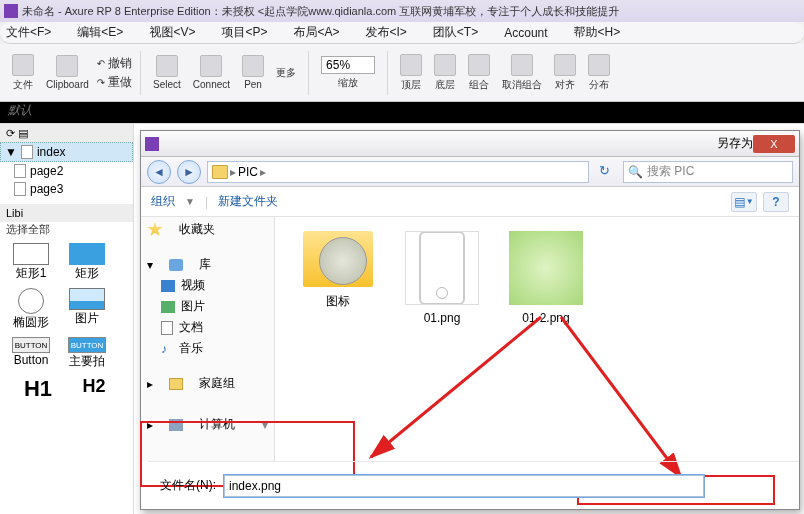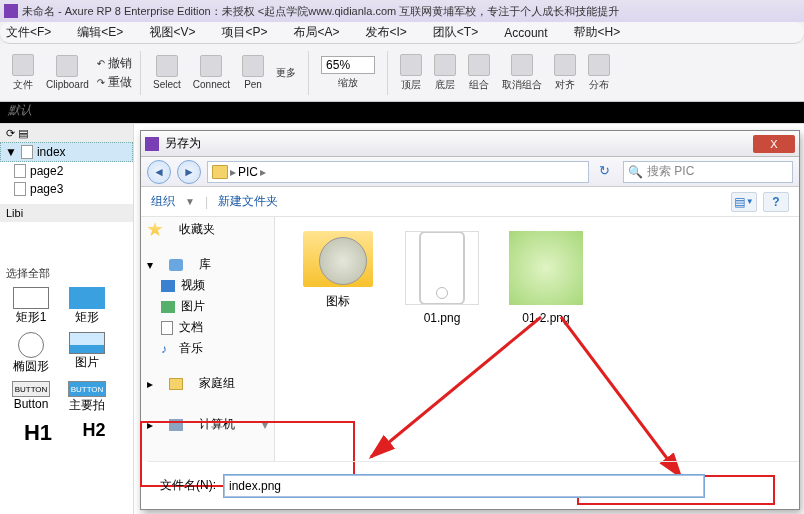--- a/index.html
+++ b/index.html
@@ -14,32 +14,32 @@
   .small { font-size: 10px; color: #333;}
   .tb-icon { width: 22px; height: 22px; background: #d9d9dd; border: 1px solid #bbb; border-radius: 2px; }
   .tb-sep { width: 1px; height: 44px; background: #d6d6d6; margin: 0 4px; }
   .zoom-box { border: 1px solid #aaa; background: #fff; padding: 1px 4px; width: 54px; text-align: left; }
   .row2 { height: 22px; background: #000000; border-bottom: 1px solid #ddd; }
   .left-pane { position: absolute; left: 0; top: 124px; width: 134px; bottom: 0; background: #fff; border-right: 1px solid #ddd; }
   .lp-hdr { height: 18px; background: #ededed; font-size: 11px; padding-left: 6px; display: flex; align-items: center; }
   .lp-node { display: flex; align-items: center; gap: 4px; padding: 2px 6px 2px 14px; font-size: 12px; }
   .lp-node.top { padding-left: 4px; background: #d0e7f8; border: 1px dotted #7aa; }
   .lp-ico { width: 12px; height: 14px; border: 1px solid #999; background: #fff; }
-  .lp-sect { padding-left: 6px; font-size: 11px; color: #333; margin-top: 44px; }
+  .lp-sect { padding-left: 6px; font-size: 11px; color: #333; }
   .shapes { display: flex; flex-wrap: wrap; gap: 6px; padding: 6px; }
   .shape { display: flex; flex-direction: column; align-items: center; font-size: 11px; width: 50px; }
   .shp1 { width: 36px; height: 22px; border: 1px solid #777; background: #fff; }
   .shpc { width: 26px; height: 26px; border: 1px solid #777; border-radius: 50%; background: #fff; }
   .shpbtn { width: 38px; height: 16px; border: 1px solid #888; background: #eee; font-size: 8px; display: flex; align-items: center; justify-content: center; }
   .shph1 { font-size: 22px; font-weight: bold; margin-left: 14px; }
   .center-pane { position: absolute; left: 134px; top: 124px; right: 0; bottom: 0; background: #fff; }
 
   
   .dialog { position: absolute; left: 140px; top: 130px; width: 660px; height: 380px; border: 1px solid #888; background: #fff; box-shadow: 2px 4px 8px rgba(0,0,0,.3); }
-  .dlg-title { height: 26px; background: linear-gradient(#fcfcfc,#e7e7ec); display: flex; align-items: center; padding: 0 4px; border-bottom: 1px solid #bbb; }
+  .dlg-title { height: 26px; background: linear-gradient(#fcfcfc,#e7e7ec); display: flex; align-items: center; padding: 0 4px; border-bottom: 1px solid #bbb; text-align: right; }
   .dlg-title .logo2 { width: 14px; height: 14px; background: #7a3fb5; margin-right: 6px; }
   .dlg-title .t { flex: 1; }
   .dlg-title .close { width: 42px; height: 18px; background: #c94b3c; color: #fff; font-size: 11px; display: flex; align-items: center; justify-content: center; border-radius: 2px; }
   .dlg-nav { height: 30px; background: linear-gradient(#f8f8fb,#ececf3); display: flex; align-items: center; padding: 0 6px; gap: 6px; border-bottom: 1px solid #ccc; }
   .navbtn { width: 24px; height: 24px; border-radius: 50%; border: 1px solid #7fa8d8; background: radial-gradient(#eef5ff,#cfe1f5); display: flex; align-items: center; justify-content: center; font-size: 12px; color: #3964a0; }
   .crumb { flex: 1; display: flex; align-items: center; gap: 2px; height: 22px; border: 1px solid #b5c4d6; background: #fff; padding: 0 4px; font-size: 12px; }
   .crumb .fico { width: 16px; height: 14px; background: #f4d36a; border: 1px solid #caa23a; border-radius: 1px; }
   .crumb .sep { color: #777; }
   .searchbox { width: 170px; height: 22px; border: 1px solid #b5c4d6; background: #fff; display: flex; align-items: center; padding: 0 4px; color: #888; }
   .refresh { width: 18px; height: 18px; color: #2a72c4; margin-left: 4px; font-size: 13px; }

